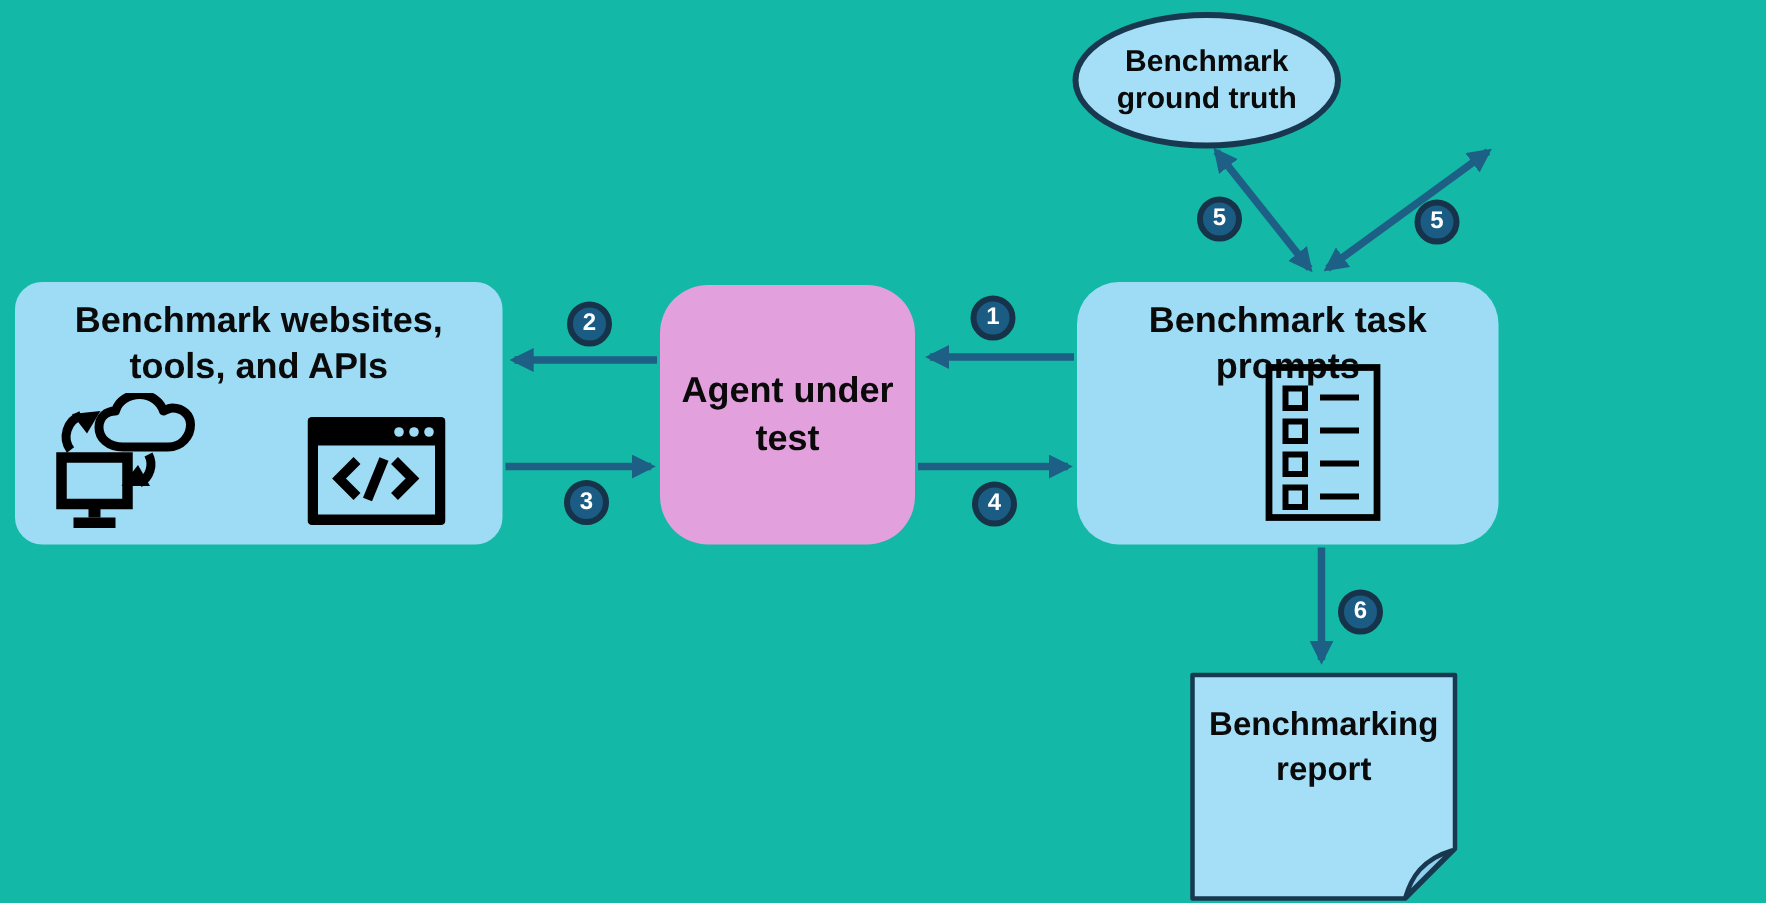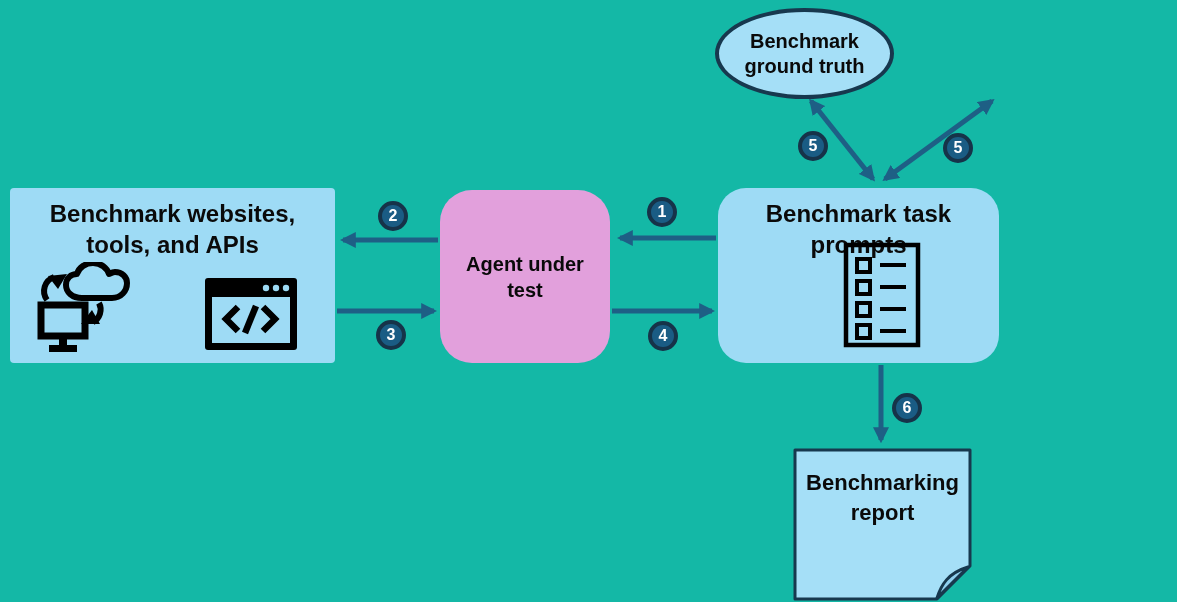--- a/index.html
+++ b/index.html
@@ -9,31 +9,31 @@
   }
   .layer{position:absolute;left:0;top:0;width:1177px;height:602px;pointer-events:none;}
   .node{position:absolute;box-sizing:border-box;}
 
   .ellipse{
     left:715px;top:8px;width:179px;height:91px;
     background:#A5DFF7;border:4px solid #17384E;border-radius:50%;
     display:flex;align-items:center;justify-content:center;text-align:center;
     font-size:20px;font-weight:600;line-height:1.25;padding:0 14px;
   }
-  .box{background:#9EDBF5;border-radius:4px;}
+  .box{background:#9EDBF5;border-radius:18px;}
   .box-left{left:10px;top:188px;width:325px;height:175px;}
   .box-right{left:718px;top:188px;width:281px;height:175px;border-radius:28px;}
   .box-title{
     position:absolute;left:0;right:0;top:10px;text-align:center;
     font-size:24px;font-weight:600;line-height:1.3;padding:0 10px;
   }
   .box-agent{
     left:440px;top:190px;width:170px;height:173px;background:#E2A0DC;border-radius:32px;
     display:flex;align-items:center;justify-content:center;text-align:center;
-    font-size:20px;font-weight:600;line-height:1.3;padding:0 14px;
+    font-size:24px;font-weight:600;line-height:1.3;padding:0 14px;
   }
   .icon{position:absolute;}
   .icon-computer{left:26px;top:74px;}
   .icon-code{left:195px;top:90px;}
   .icon-checklist{left:125px;top:54px;}
 
   .note-label{
     position:absolute;left:795px;top:449px;width:175px;height:111px;
     display:flex;align-items:center;justify-content:center;text-align:center;
     font-size:22px;font-weight:600;line-height:1.35;padding-bottom:14px;box-sizing:border-box;

